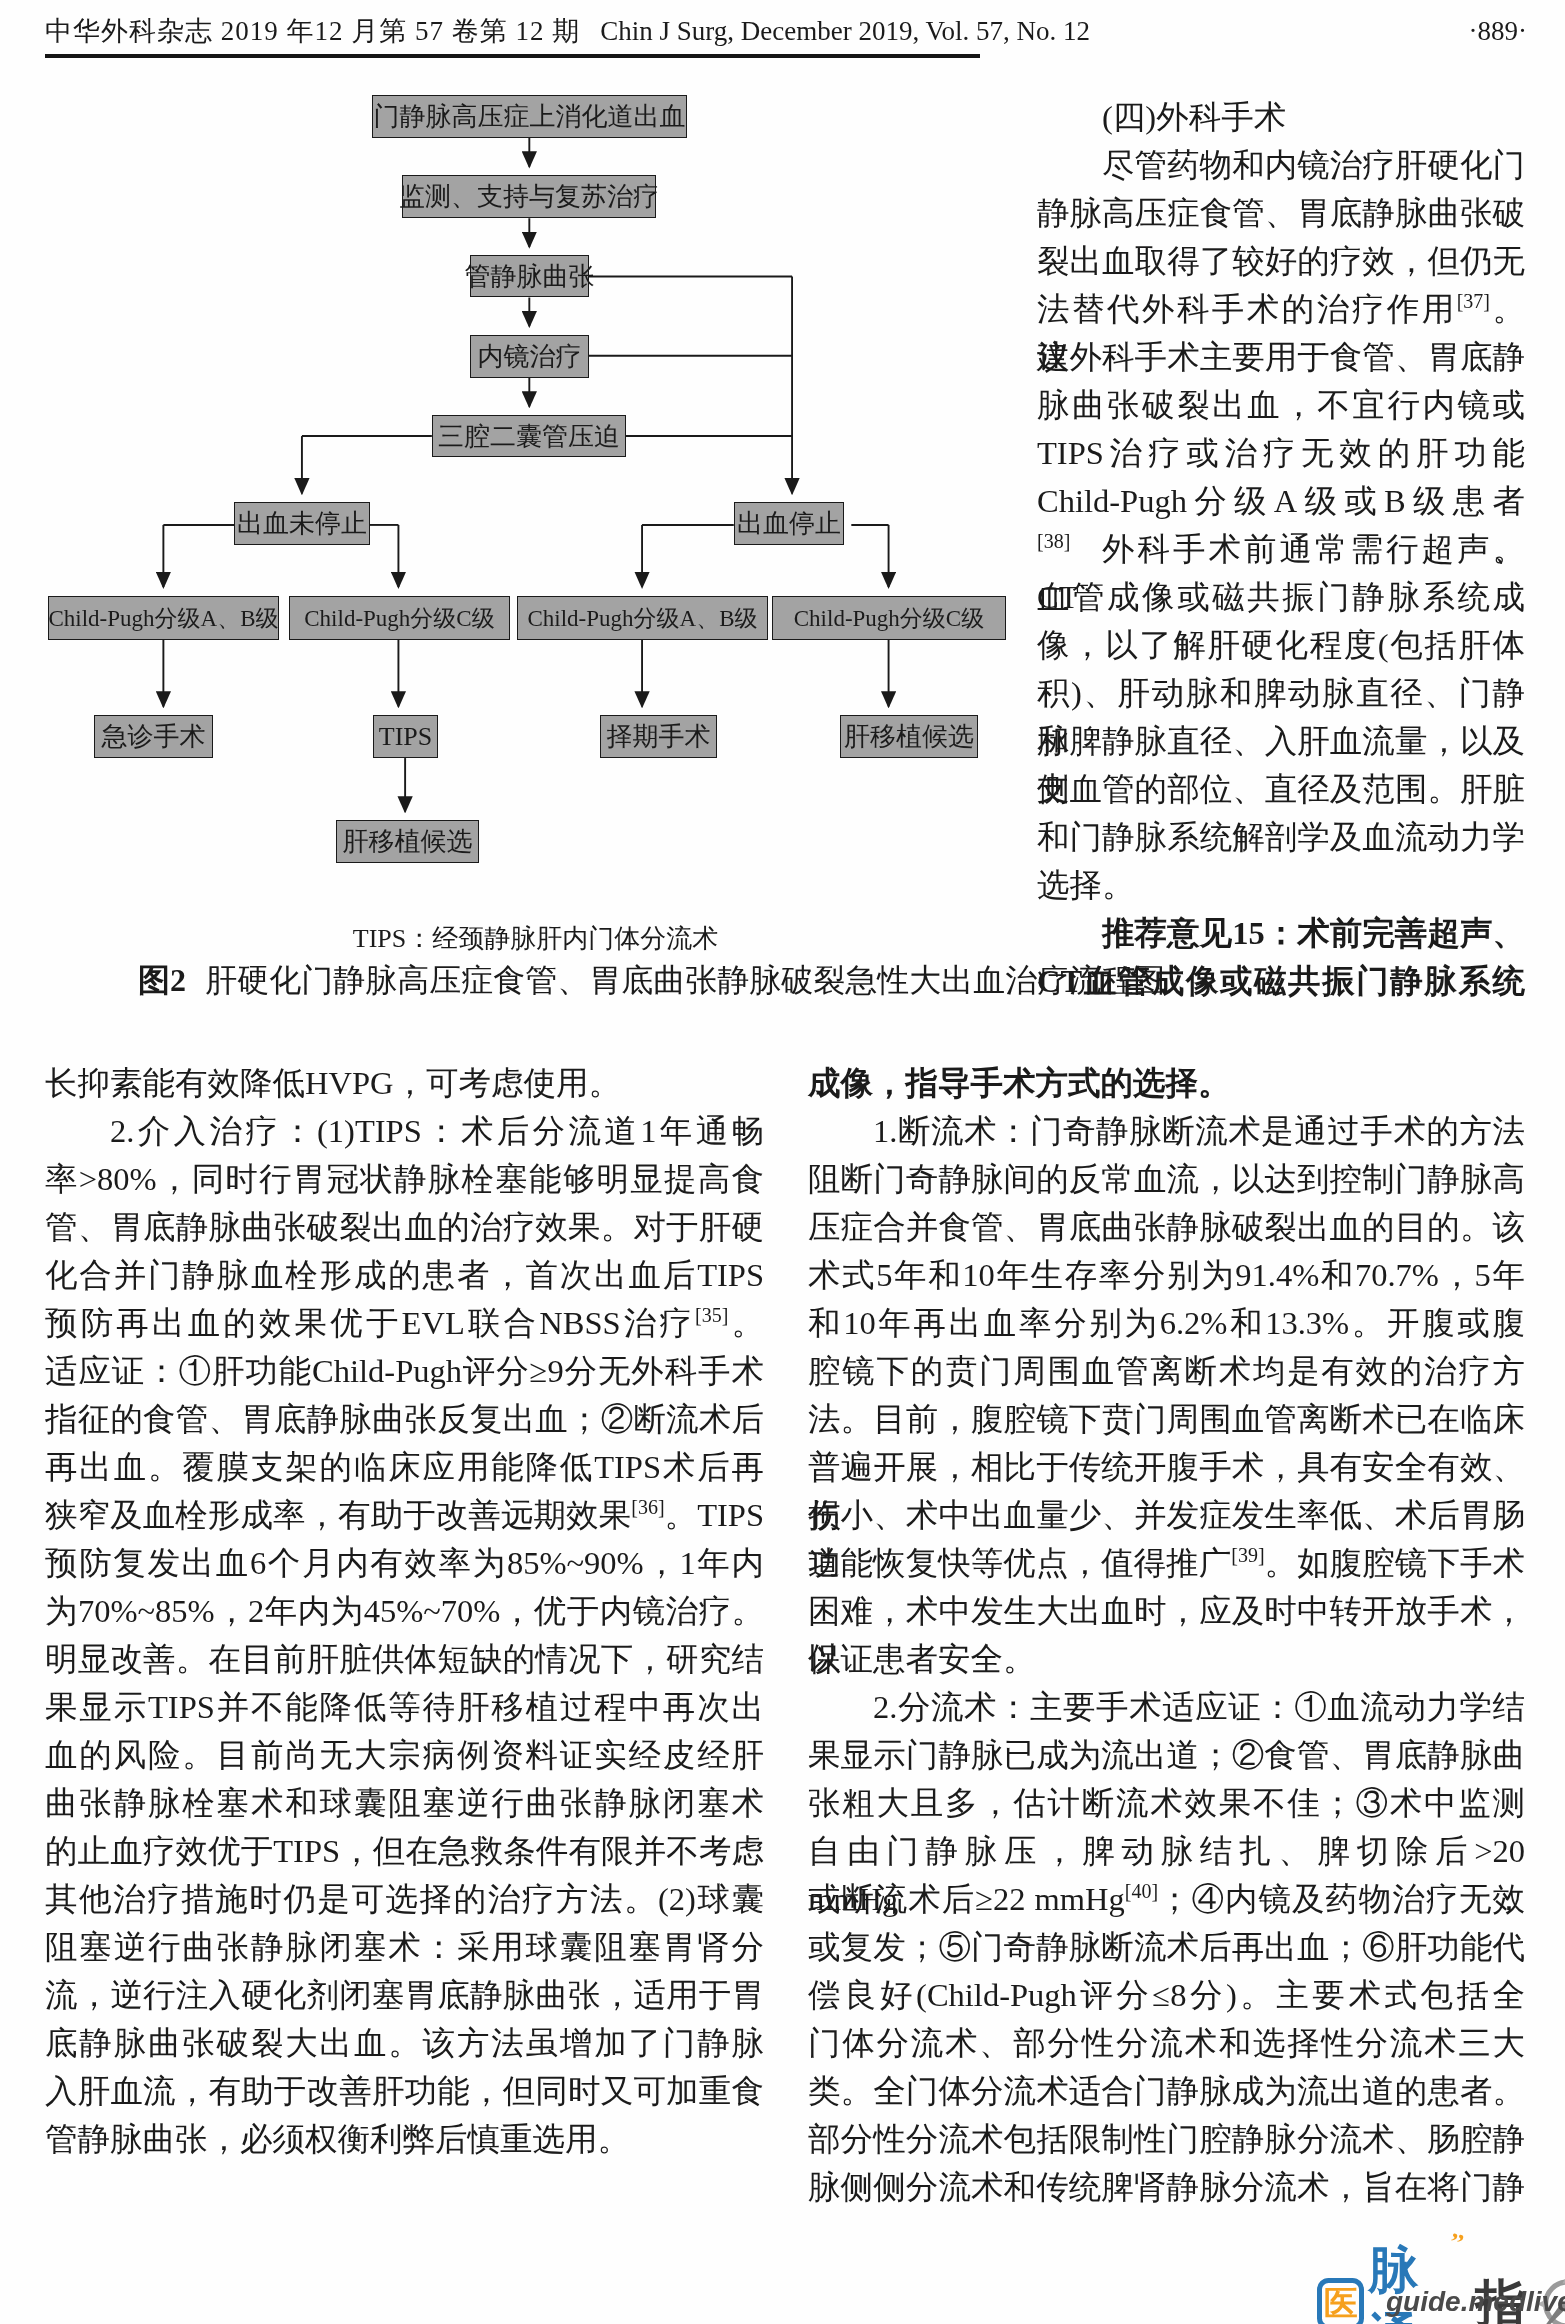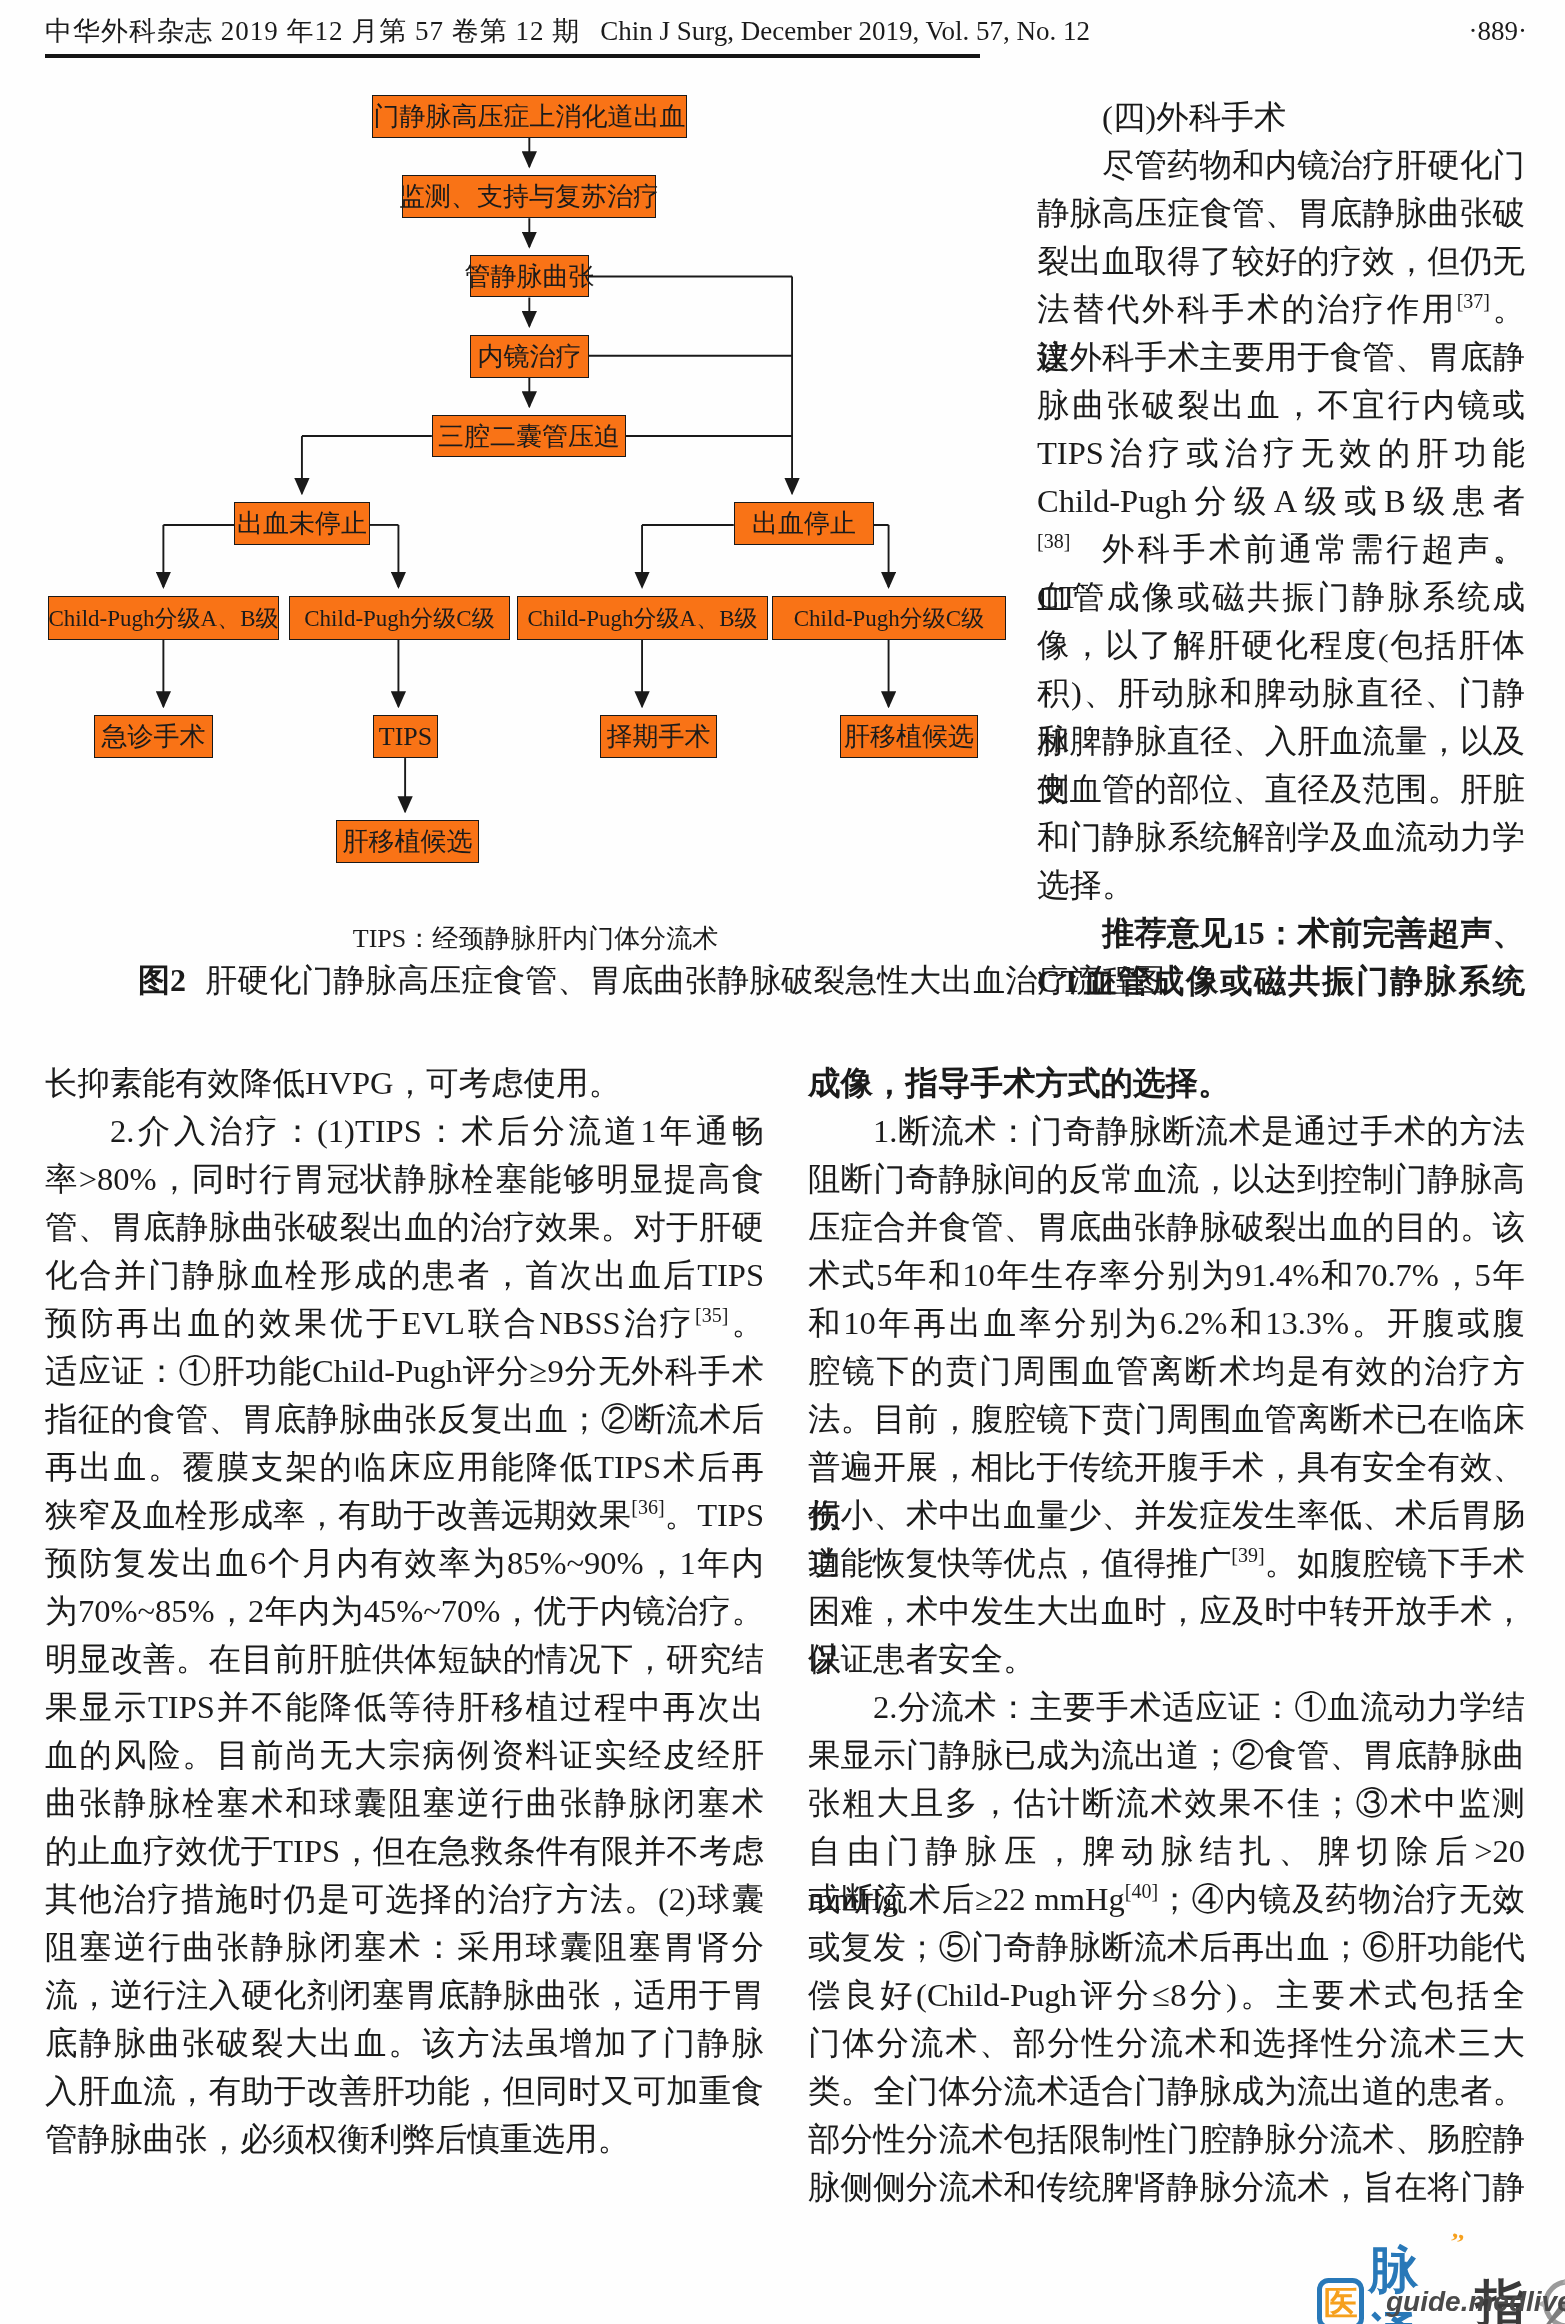--- a/index.html
+++ b/index.html
@@ -7,21 +7,21 @@
         font-family:"Liberation Serif","DejaVu Serif",serif;color:#1b1b1b;}
   
   .hdr{position:absolute;left:45px;top:15.3px;width:1482px;display:flex;justify-content:space-between;
        font-size:27px;line-height:32.5px;}
   .hdr .cn{letter-spacing:1px;}
   .hdr .en{margin-left:20px;}
   .hdr-rule{position:absolute;left:45px;top:54px;width:935px;height:3.8px;background:#151515;}
   
   .fig{position:absolute;left:0;top:0;width:1051px;height:1051px;}
   .fig svg{position:absolute;left:0;top:0;pointer-events:none;}
-  .fbox{position:absolute;box-sizing:border-box;border:1.9px solid #1a1a1a;background:#f97316;
+  .fbox{position:absolute;box-sizing:border-box;border:1.9px solid #1a1a1a;background:#a3a3a3;
         display:flex;align-items:center;justify-content:center;font-size:26px;white-space:nowrap;}
   .fbox.small{font-size:23px;}
   .figcap1{position:absolute;left:134px;top:921px;width:803px;text-align:center;font-size:26px;}
   .figcap2{position:absolute;left:138px;top:959px;width:899px;font-size:32px;white-space:nowrap;}
   .figcap2 .lbl{font-weight:bold;margin-right:0.6em;}
   
   .col{position:absolute;font-size:32.5px;}
   .col .tline{height:48px;line-height:48px;}
   .col.ncol .tline{height:48px;line-height:48px;}
   .tline.fill{text-align:justify;text-align-last:justify;}
@@ -87,21 +87,21 @@
         <line x1="424" y1="793" x2="424" y2="849" marker-end="url(#arw)"></line>
       </g>
     </svg>
 
     <div class="fbox" style="left:372px;top:95px;width:315px;height:43px">门静脉高压症上消化道出血</div>
     <div class="fbox" style="left:402px;top:175px;width:254px;height:43px">监测、支持与复苏治疗</div>
     <div class="fbox" style="left:470px;top:255px;width:119px;height:42px">管静脉曲张</div>
     <div class="fbox" style="left:470px;top:335px;width:119px;height:43px">内镜治疗</div>
     <div class="fbox" style="left:432px;top:415px;width:194px;height:42px">三腔二囊管压迫</div>
     <div class="fbox" style="left:234px;top:502px;width:136px;height:43px">出血未停止</div>
-    <div class="fbox" style="left:734px;top:502px;width:140px;height:43px">出血停止</div>
+    <div class="fbox" style="left:734px;top:502px;width:110px;height:43px">出血停止</div>
     <div class="fbox small" style="left:48px;top:596px;width:231px;height:44px">Child-Pugh分级A、B级</div>
     <div class="fbox small" style="left:289px;top:596px;width:221px;height:44px">Child-Pugh分级C级</div>
     <div class="fbox small" style="left:517px;top:596px;width:251px;height:44px">Child-Pugh分级A、B级</div>
     <div class="fbox small" style="left:772px;top:596px;width:234px;height:44px">Child-Pugh分级C级</div>
     <div class="fbox" style="left:94px;top:715px;width:119px;height:43px">急诊手术</div>
     <div class="fbox" style="left:373px;top:715px;width:65px;height:43px">TIPS</div>
     <div class="fbox" style="left:600px;top:715px;width:117px;height:43px">择期手术</div>
     <div class="fbox" style="left:840px;top:715px;width:138px;height:43px">肝移植候选</div>
     <div class="fbox" style="left:336px;top:820px;width:143px;height:43px">肝移植候选</div>
 

